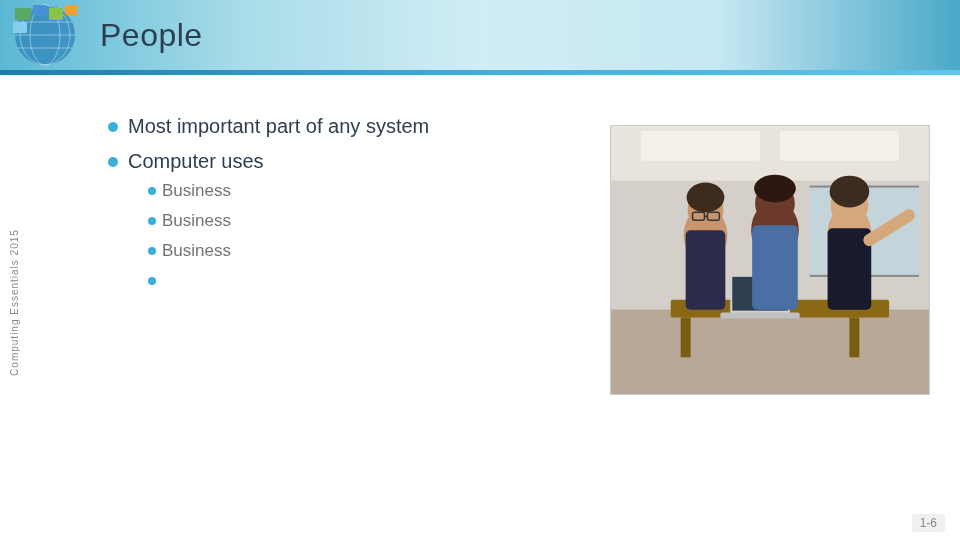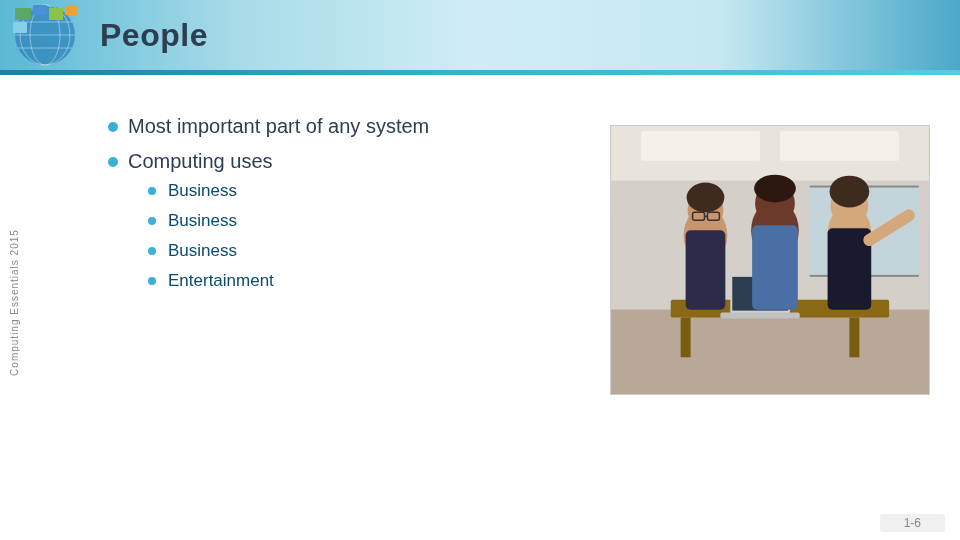--- a/index.html
+++ b/index.html
@@ -38,21 +38,21 @@
       width: 80px;
       height: 70px;
       position: absolute;
       top: 0;
       left: 5px;
     }
 
     
     .page-title {
       font-size: 32px;
-      font-weight: bold;
+      font-weight: normal;
       color: #2c3e50;
       margin-left: 10px;
       letter-spacing: 0.5px;
     }
 
     
     .accent-line {
       position: absolute;
       top: 70px;
       left: 0;
@@ -118,25 +118,25 @@
       margin-top: 7px;
     }
 
     .sub-bullet-list {
       margin-top: 8px;
       margin-left: 20px;
     }
 
     .sub-bullet {
       font-size: 17px;
-      color: #0c4a6e;
+      color: #737373;
       margin-bottom: 10px;
       display: flex;
       align-items: flex-start;
-      gap: 12px;
+      gap: 6px;
     }
 
     .sub-bullet-dot {
       width: 8px;
       height: 8px;
       background: #3ab0d8;
       border-radius: 50%;
       flex-shrink: 0;
       margin-top: 6px;
     }
@@ -160,21 +160,21 @@
     }
 
     
     .page-number-area {
       position: absolute;
       bottom: 8px;
       right: 15px;
       font-size: 12px;
       color: #888;
       background: #f0f0f0;
-      padding: 2px 24px;
+      padding: 2px 8px;
       border-radius: 3px;
       text-align: center;
     }
   </style>
 </head>
 <body>
 
 <div class="header-bar">
   <div class="globe-area">
     <svg class="globe-svg" viewBox="0 0 80 70" xmlns="http://www.w3.org/2000/svg">
@@ -208,37 +208,36 @@
   <div class="bullet-section">
 
     <div class="main-bullet">
       <span class="bullet-dot"></span>
       <span>Most important part of any system</span>
     </div>
 
     <div class="main-bullet">
       <span class="bullet-dot"></span>
       <div>
-        <span>Computing uses</span>
+        <span>Computer uses</span>
         <div class="sub-bullet-list">
           <div class="sub-bullet">
             <span class="sub-bullet-dot"></span>
             <span>Business</span>
           </div>
           <div class="sub-bullet">
             <span class="sub-bullet-dot"></span>
             <span>Business</span>
           </div>
           <div class="sub-bullet">
             <span class="sub-bullet-dot"></span>
             <span>Business</span>
           </div>
           <div class="sub-bullet">
             <span class="sub-bullet-dot"></span>
-            <span>Entertainment</span>
           </div>
         </div>
       </div>
     </div>
 
   </div>
 
   <div class="photo-area">
     <svg viewBox="0 0 320 270" xmlns="http://www.w3.org/2000/svg">
 

